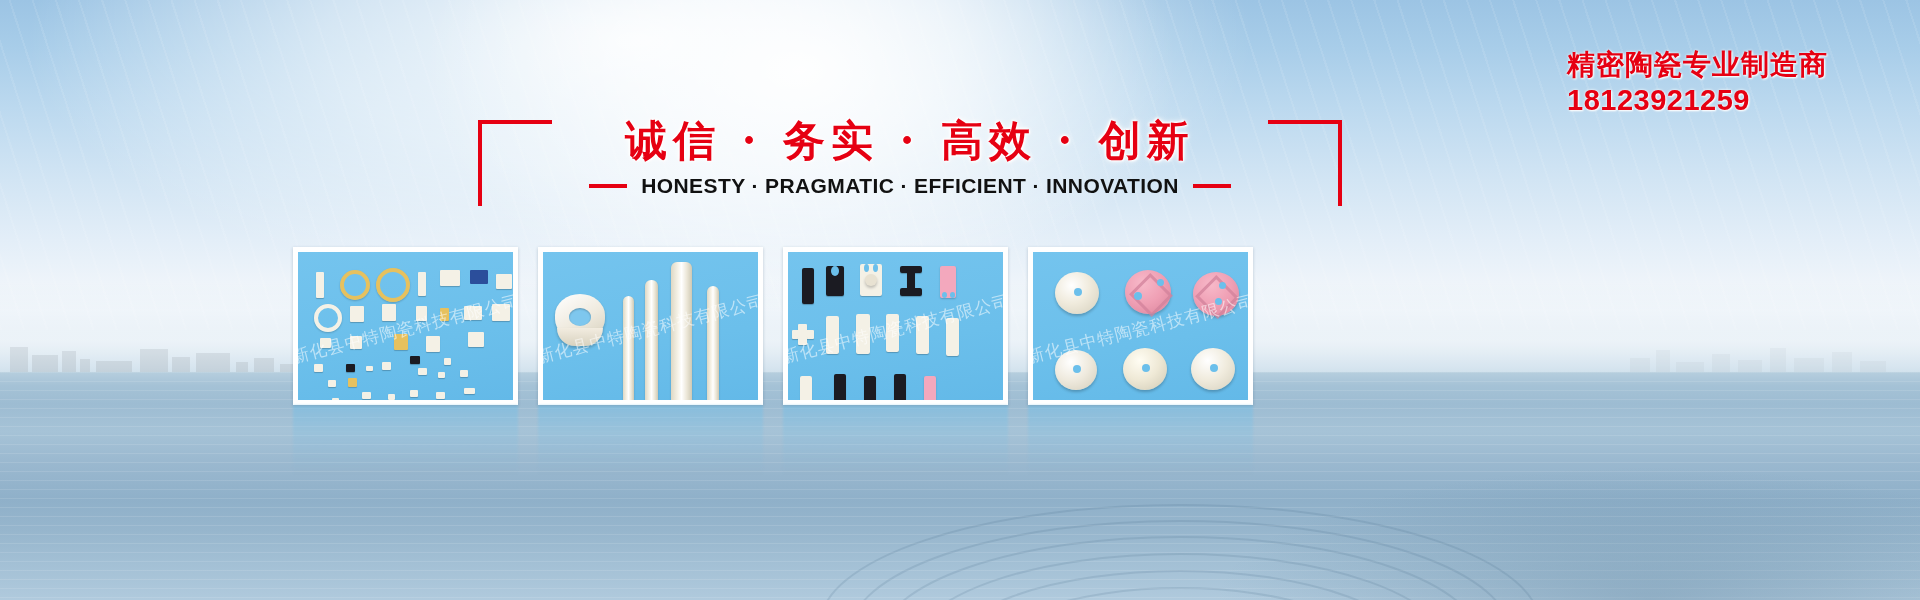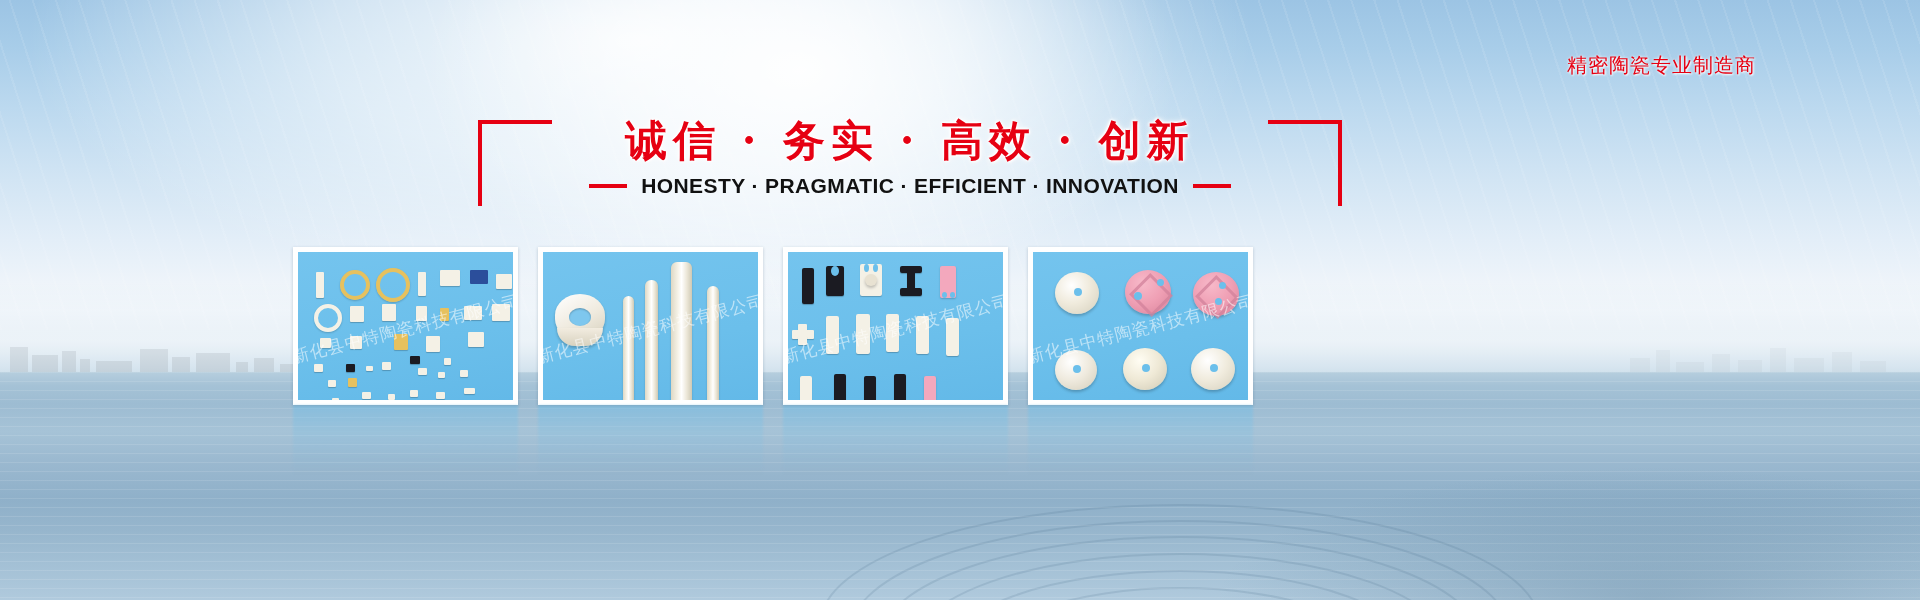--- a/index.html
+++ b/index.html
@@ -85,21 +85,21 @@
     display:flex;align-items:center;justify-content:center;gap:14px;
   }
   .dash{width:38px;height:4px;background:#e60012;flex:none;}
   #slogan-en{
     font-size:21px;font-weight:bold;color:#111;letter-spacing:.4px;white-space:nowrap;
   }
 
   
   #contact{position:absolute;left:1567px;top:50px;width:340px;color:#e60012;}
   #contact-tagline{
-    font-size:20px;font-weight:normal;letter-spacing:1px;line-height:30px;
+    font-size:28px;font-weight:bold;letter-spacing:1px;line-height:30px;
     text-shadow:0 0 3px #fff,1px 1px 2px #fff;
   }
   #contact-hotline-label{
     margin-top:12px;font-size:20px;font-weight:bold;line-height:28px;
     text-shadow:0 0 3px #fff,1px 1px 2px #fff;
   }
   #contact-phone{
     margin-top:2px;font-size:29px;font-weight:bold;letter-spacing:.5px;line-height:36px;
     text-shadow:0 0 3px #fff,1px 1px 2px #fff;
   }
@@ -207,20 +207,21 @@
     <div id="slogan-en-row">
       <span class="dash"></span>
       <span id="slogan-en">HONESTY · PRAGMATIC · EFFICIENT · INNOVATION</span>
       <span class="dash"></span>
     </div>
     <div id="slogan-cn">诚信 · 务实 · 高效 · 创新</div>
   </div>
 
   <div id="contact">
     <div id="contact-tagline">精密陶瓷专业制造商</div>
+    <div id="contact-phone">18123921259</div>
   </div>
 
   <div id="panels">
 
     <div class="panel">
       <div class="panel-inner"></div>
       <div>
         <div class="cmp w" style="left:18px;top:20px;width:8px;height:26px;"></div>
         <div class="cmp gring" style="left:42px;top:18px;width:22px;height:22px;"></div>
         <div class="cmp gring" style="left:78px;top:16px;width:26px;height:26px;"></div>

